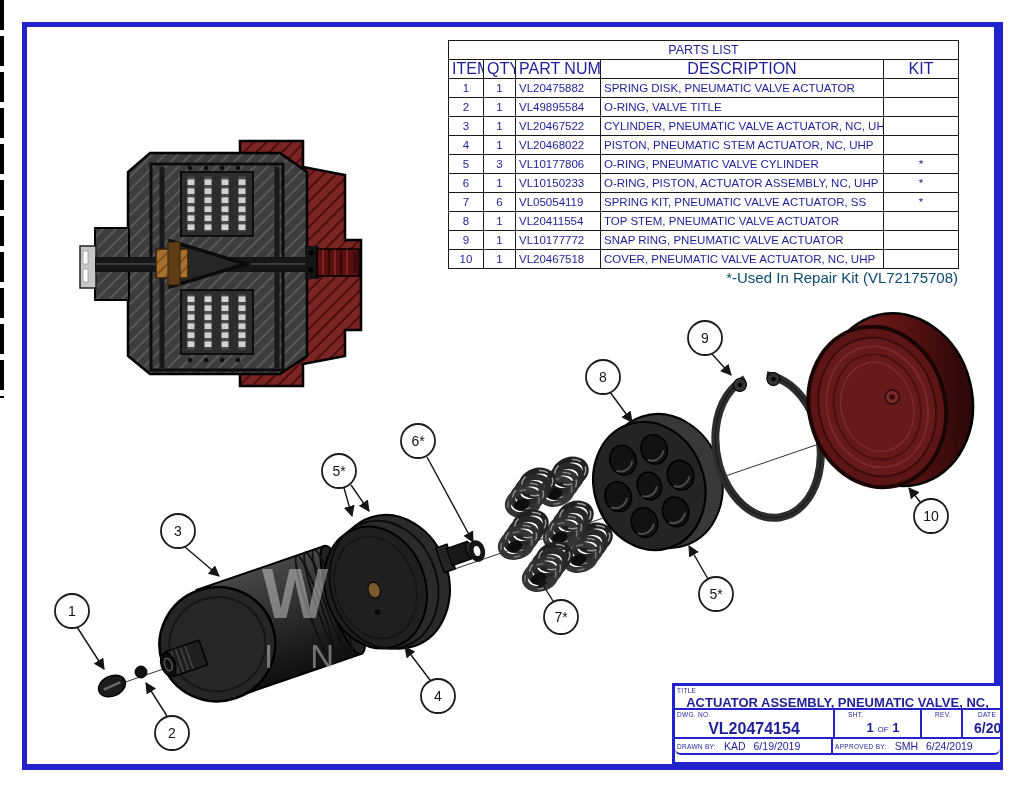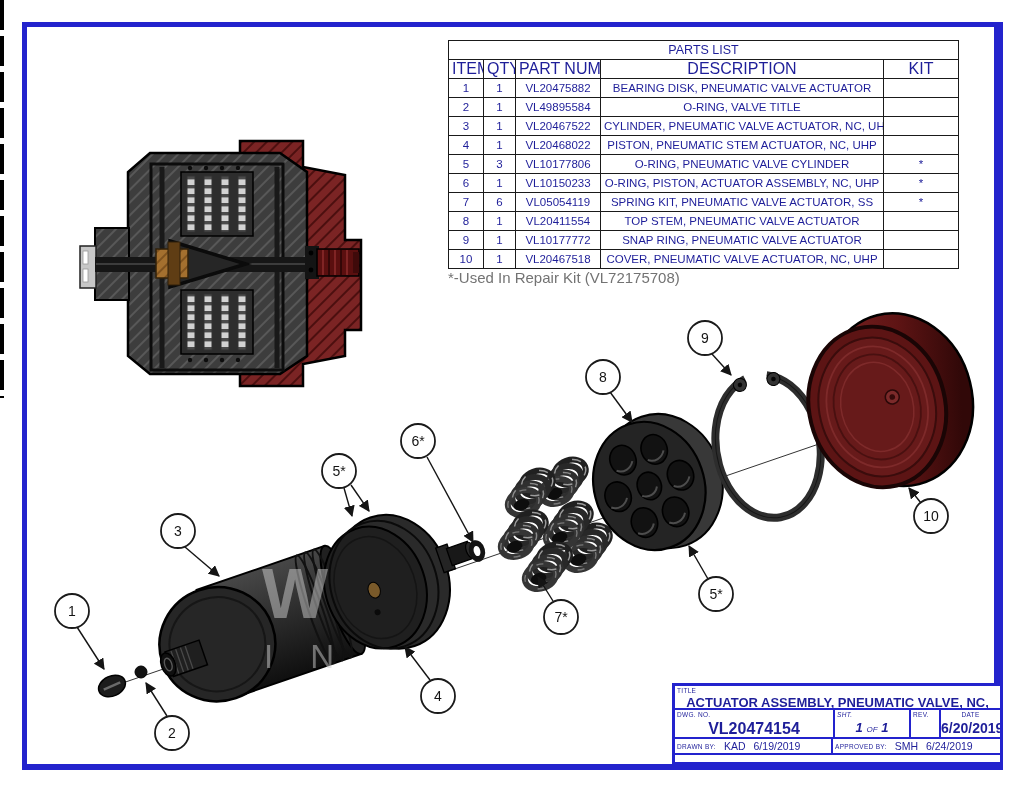--- a/index.html
+++ b/index.html
@@ -11,45 +11,45 @@
     border:5px solid #2323cd;border-right-width:9px;border-bottom-width:6px;background:transparent;}
   .gfx{position:absolute;left:0;top:0;width:1024px;height:791px;}
   
   .plist{position:absolute;left:448px;top:40px;width:510px;border-collapse:collapse;table-layout:fixed;
     font-size:11.5px;color:#1e1e99;background:#fff;}
   .plist th,.plist td{border:1px solid #1a1a1a;padding:0 3px;height:18px;line-height:18px;
     overflow:hidden;white-space:nowrap;font-weight:normal;}
   .plist .t-title{font-size:12.5px;text-align:center;}
   .plist .t-head{font-size:16px;text-align:center;}
   .plist td.c-item,.plist td.c-qty,.plist td.c-kit{text-align:center;}
-  .plist td.c-pn,.plist td.c-desc{text-align:center;}
+  .plist td.c-pn,.plist td.c-desc{text-align:left;}
   .plist tr{height:19px;}
-  .foot-note{position:absolute;left:448px;top:269px;width:510px;text-align:left;
-    font-size:15px;color:#737373;}
+  .foot-note{position:absolute;left:448px;top:269px;width:510px;text-align:right;
+    font-size:15px;color:#0c4a6e;}
   
   .tblock{position:absolute;left:672px;top:683px;width:331px;height:82px;box-sizing:border-box;
     border:3px solid #2323cd;background:#fff;color:#1e1e99;}
   .tb-row{display:flex;box-sizing:border-box;border-bottom:2px solid #2323cd;}
   .tb-row:last-child{border-bottom:none;}
   .tb-cell{position:relative;box-sizing:border-box;border-right:2px solid #2323cd;overflow:hidden;}
   .tb-cell:last-child{border-right:none;}
   .tb-lab{position:absolute;left:2px;top:1px;font-size:6.5px;letter-spacing:.3px;color:#1e1e99;}
   .tb-val{width:100%;text-align:center;}
   .r1{height:24px;} .r1 .tb-val{font-size:13px;font-weight:600;padding-top:9px;}
-  .r2{height:29px;}
+  .r2{height:29px;gap:11px;}
   .r2 .tb-val{padding-top:11px;}
   .v-dwg{font-size:16px;font-weight:700;line-height:15px;}
   .v-sht{font-size:13px;font-weight:700;line-height:14px;}
   .v-sht .of{font-size:8px;font-weight:400;}
   .v-date{font-size:14px;font-weight:700;line-height:15px;}
-  .r3{height:16px;font-size:10.5px;}
+  .r3{height:16px;font-size:10.5px;border-radius:6px;}
   .r3 .tb-cell{display:flex;align-items:center;gap:8px;}
   .r3 .tb-lab{position:static;flex:0 0 auto;padding-left:2px;}
   .r4{height:5px;}
-  .cw-dwg{width:160px;} .cw-sht{width:76px;font-style:italic;} .cw-rev{width:30px;} .cw-date{flex:1;}
+  .cw-dwg{width:160px;} .cw-sht{width:76px;} .cw-rev{width:30px;} .cw-date{flex:1;}
   .cw-drawn{width:158px;} .cw-appr{flex:1;}
 </style>
 </head>
 <body>
 
 <div class="edge-dash"></div>
 <div class="frame"></div>
 
 <svg class="gfx" viewBox="0 0 1024 791">
   <defs>
@@ -335,21 +335,21 @@
       <th class="t-head">PART NUMBER</th>
       <th class="t-head">DESCRIPTION</th>
       <th class="t-head">KIT</th>
     </tr>
   </thead>
   <tbody>
   <tr>
     <td class="c-item">1</td>
     <td class="c-qty">1</td>
     <td class="c-pn">VL20475882</td>
-    <td class="c-desc">BEARING DISK, PNEUMATIC VALVE ACTUATOR</td>
+    <td class="c-desc">SPRING DISK, PNEUMATIC VALVE ACTUATOR</td>
     <td class="c-kit"></td>
   </tr>
 
   <tr>
     <td class="c-item">2</td>
     <td class="c-qty">1</td>
     <td class="c-pn">VL49895584</td>
     <td class="c-desc">O-RING, VALVE TITLE</td>
     <td class="c-kit"></td>
   </tr>

